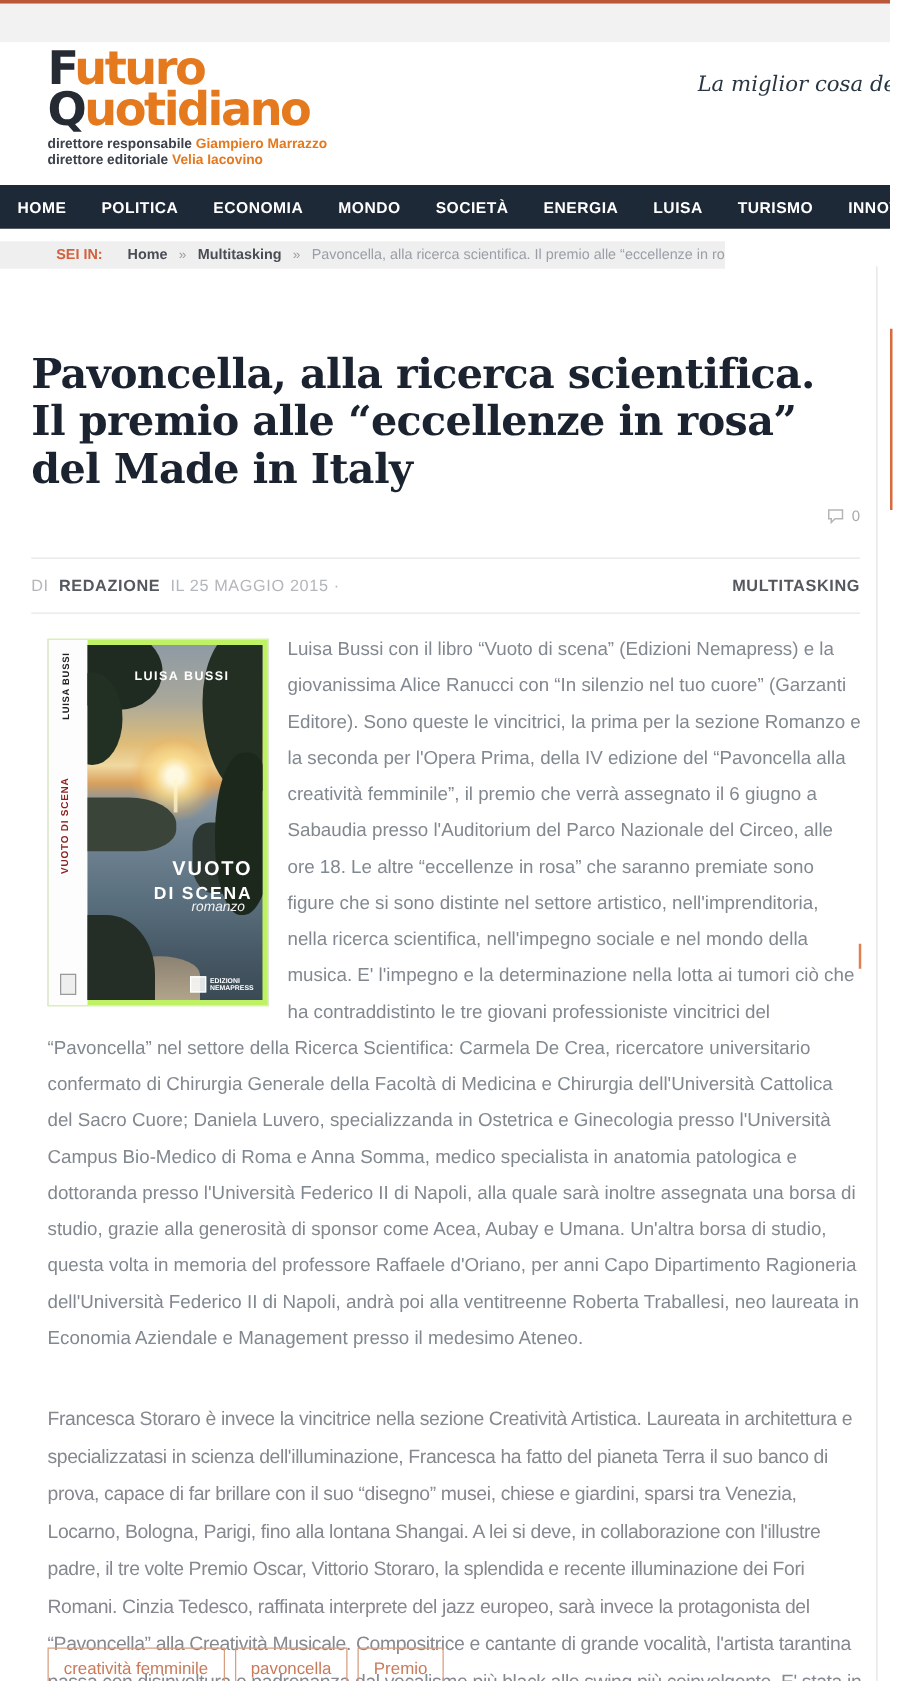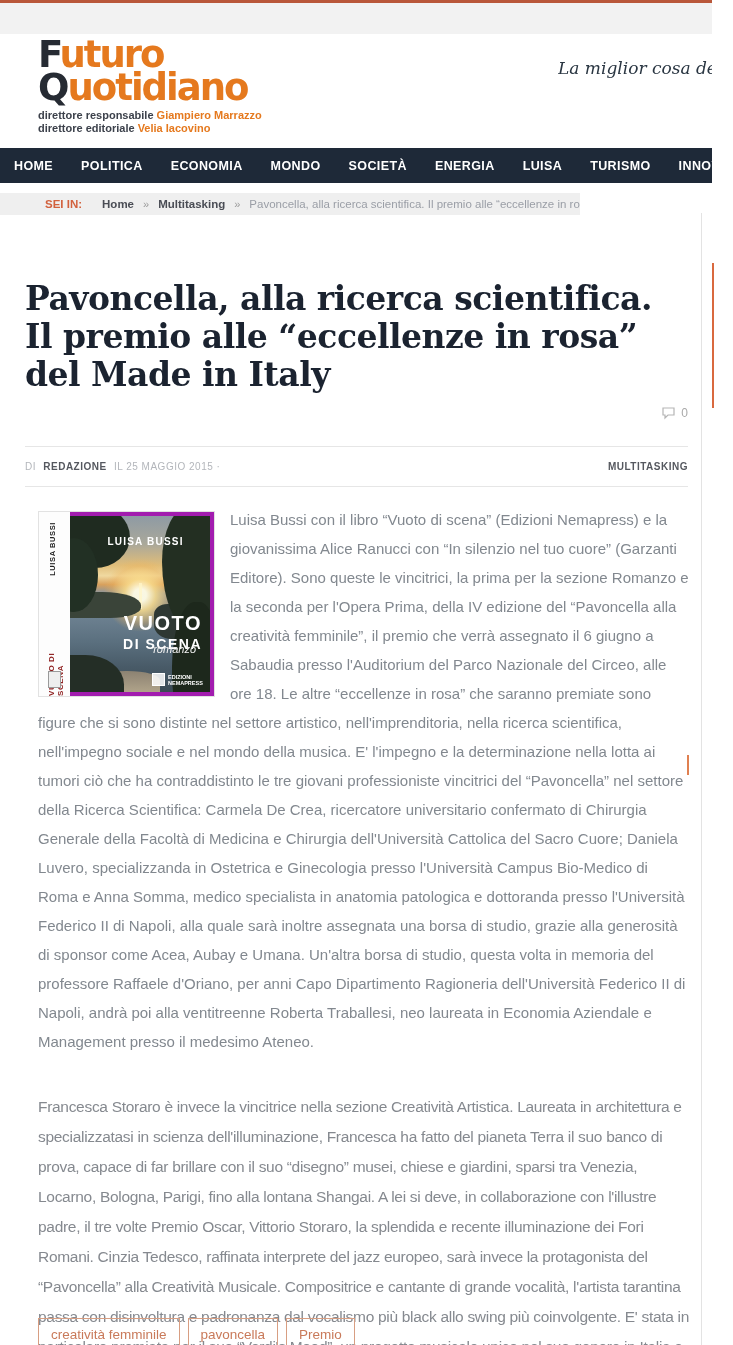--- a/index.html
+++ b/index.html
@@ -39,33 +39,33 @@
   
   .title{position:absolute;top:258px;left:25px;width:660px;
     font-family:"DejaVu Serif",serif;font-weight:bold;font-size:33px;line-height:38px;
     letter-spacing:-.5px;color:#1b2330;}
   .comments{position:absolute;top:406px;right:45px;display:flex;align-items:center;gap:4px;
     color:#a9a9a9;font-size:12px;cursor:pointer;}
   .comments svg{display:block;}
   .byline{position:absolute;top:446px;left:25px;width:663px;box-sizing:border-box;
     border-top:1px solid #e6e6e6;border-bottom:1px solid #e6e6e6;padding:14px 0;
     display:flex;justify-content:space-between;align-items:center;
-    font-size:10px;letter-spacing:.5px;}
+    font-size:13px;letter-spacing:.5px;}
   .by-di,.by-date{color:#b3b6bb;}
   .by-author{color:#55585f;font-weight:bold;margin:0 4px;cursor:pointer;}
   .by-cat{color:#55585f;font-weight:bold;cursor:pointer;}
   .body-copy{position:absolute;top:505px;left:38px;width:652px;}
   .p1{color:#82888f;font-size:15px;line-height:29px;margin:0;}
   .p2{color:#85898f;font-size:15.5px;line-height:30px;letter-spacing:-.3px;margin:36px 0 0 0;}
   
   .tags{position:absolute;top:1318px;left:38px;display:flex;gap:8px;}
   .tag{border:1px solid #d89e82;color:#c97a5a;font-size:13.5px;padding:8px 12px;cursor:pointer;white-space:nowrap;}
   
-  .cover{float:left;position:relative;width:177px;height:186px;margin:6px 15px 8px 0;
-    background:#a21caf;border:1px solid #e2e2e2;box-sizing:border-box;}
+  .cover{float:left;position:relative;width:177px;height:294px;margin:6px 15px 8px 0;
+    background:#bef264;border:1px solid #e2e2e2;box-sizing:border-box;}
   .spine{position:absolute;left:0;top:0;width:31px;height:100%;background:#fdfdfd;}
   .spine-author{position:absolute;top:10px;left:9px;writing-mode:vertical-rl;transform:rotate(180deg);
     font-size:7.5px;font-weight:bold;color:#222;letter-spacing:.6px;}
   .spine-title{position:absolute;top:110px;left:8px;writing-mode:vertical-rl;transform:rotate(180deg);
     font-size:8px;font-weight:bold;color:#8e1f1f;letter-spacing:.6px;}
   .spine-logo{position:absolute;bottom:8px;left:9px;width:11px;height:15px;border:1px solid #9a9a9a;background:#eee;}
   .photo{position:absolute;left:31px;top:4px;right:4px;bottom:4px;overflow:hidden;
     background:linear-gradient(180deg,#8e9aa4 0%,#aaa89a 16%,#e0bd79 28%,#f0d9a0 34%,
       #d8a05c 39%,#8795a0 44%,#6e8292 56%,#5a6f7e 72%,#485a67 86%,#3a4a55 100%);}
   .photo>div{position:absolute;}
@@ -76,21 +76,21 @@
   .tree-tl2{top:22px;left:-20px;width:48px;height:74px;background:#223024;border-radius:50%;}
   .tree-tr1{top:-10px;right:-16px;width:64px;height:130px;background:#232f22;border-radius:45% 55% 40% 60%;}
   .tree-tr2{top:86px;right:-8px;width:46px;height:130px;background:#1d281c;border-radius:50% 40% 50% 45%;}
   .headland{left:-6px;top:43%;width:55%;height:15%;background:#3a4439;border-radius:0 50% 40% 0;}
   .rock{right:8%;top:50%;width:32%;height:20%;background:#2e3833;border-radius:30% 50% 20% 40%;}
   .beach{left:6%;bottom:-2px;width:58%;height:13%;background:linear-gradient(#8c8272,#b3a68c);border-radius:60% 40% 0 0;}
   .fg{left:-10px;bottom:-12px;width:46%;height:28%;background:#242e26;border-radius:0 60% 10% 0;}
   .cover-author{top:20px;left:54%;transform:translateX(-50%);color:#fff;font-weight:bold;
     font-size:10px;letter-spacing:1.2px;white-space:nowrap;}
   .cover-title{right:8px;top:54%;text-align:right;color:#fff;font-weight:bold;line-height:1.25;}
-  .cover-title .t1{font-size:20px;letter-spacing:1.5px;}
+  .cover-title .t1{font-size:16px;letter-spacing:1.5px;margin-top:17px;}
   .cover-title .t2{font-size:14px;letter-spacing:1.5px;}
   .cover-sub{right:14px;top:72%;color:#f2f2f2;font-style:italic;font-size:11px;}
   .publisher{bottom:6px;right:6px;display:flex;align-items:center;gap:3px;}
   .pub-box{width:11px;height:11px;border:1px solid #fff;background:rgba(255,255,255,.85);}
   .pub-text{color:#fff;font-size:5.5px;font-weight:bold;width:36px;line-height:6px;}
 </style>
 </head>
 <body>
 
 <div class="top-line"></div>

